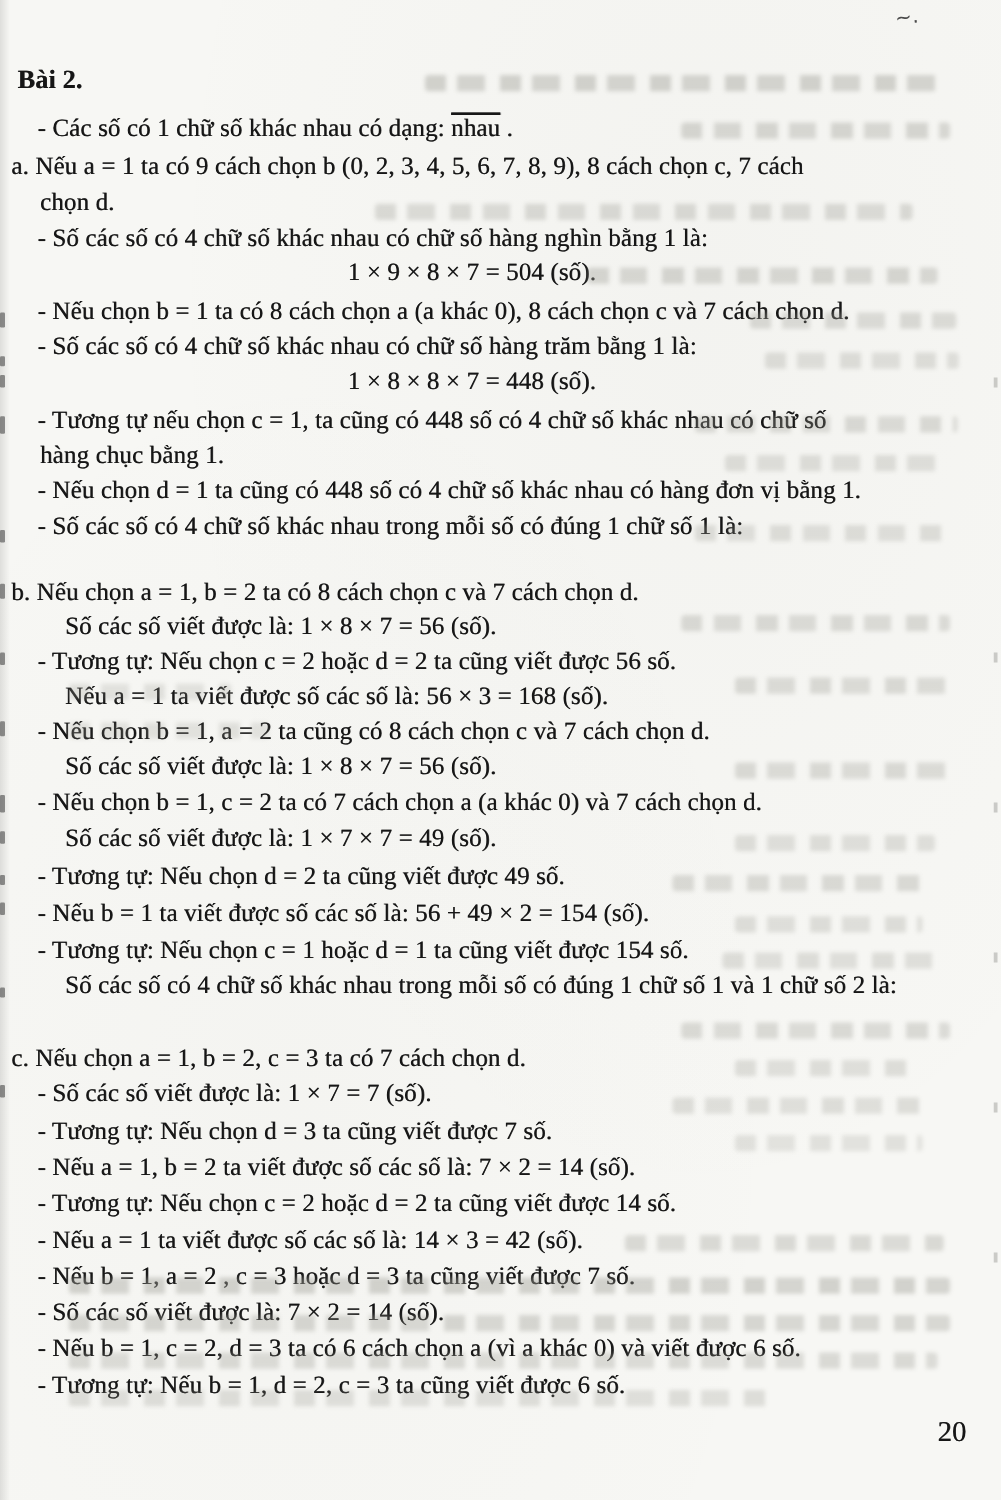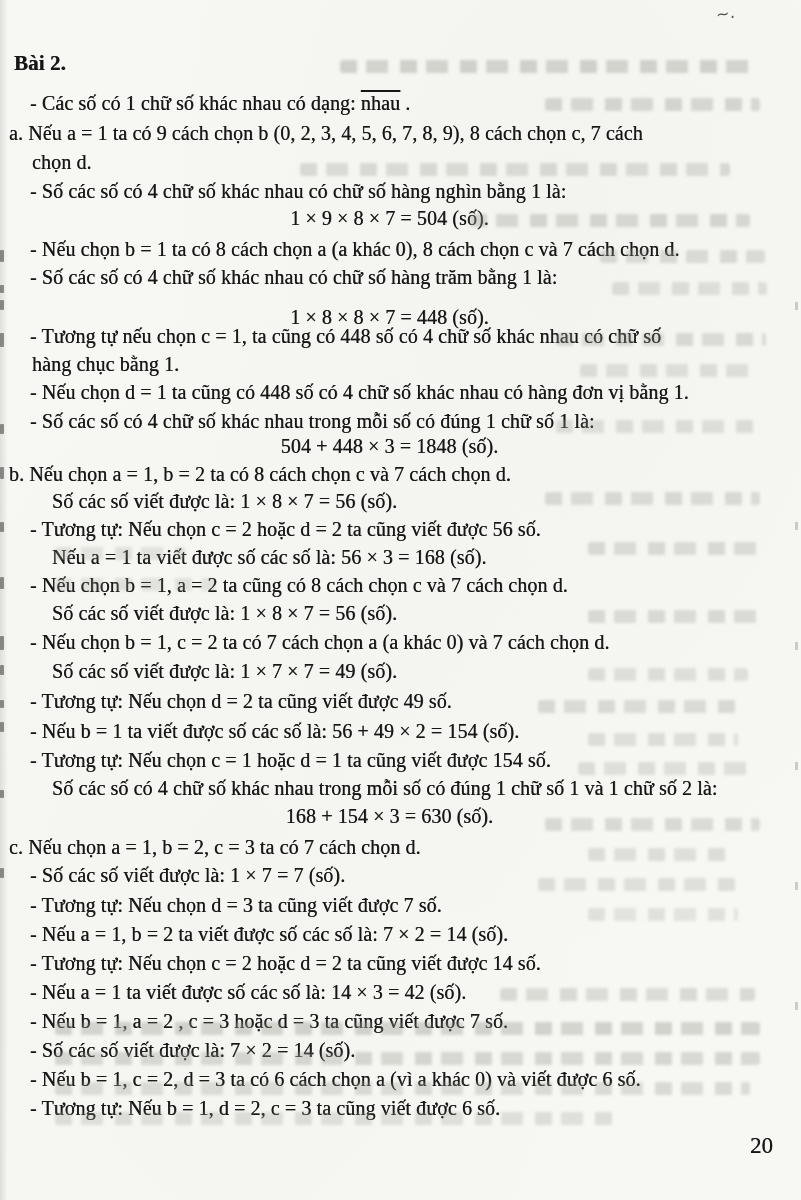--- a/index.html
+++ b/index.html
@@ -24,21 +24,20 @@
     background: linear-gradient(90deg, rgba(0,0,0,0.10), rgba(0,0,0,0.0));
     pointer-events: none;
   }
   .ln {
     position: absolute; left: 0; width: 100%;
     font-size: 20px; line-height: 27px;
     color: #161616;
     white-space: nowrap;
     letter-spacing: 0.1px;
     text-shadow: 0.35px 0 0 rgba(20,20,20,0.75); 
-    padding-left: 12px;
   }
   .heading { font-weight: 700; padding-left: 14px; font-size: 21px; }
   .item    { padding-left: 9px; }
   .dash    { padding-left: 30px; }
   .cont    { padding-left: 32px; }
   .indent  { padding-left: 52px; }
   .formula { width: 755px; text-align: center; }
   .overline-seg {
     text-decoration: overline;
     text-decoration-thickness: 1.8px;
@@ -86,39 +85,37 @@
   <div class="ln heading" style="top:50px">Bài 2.</div>
 
   <div class="ln dash" style="top:90px"><span>- Các số có 1 chữ số khác nhau có dạng: </span><span class="overline-seg">nhau</span><span> .</span></div>
 
   <div class="ln item" style="top:120px">a. Nếu a = 1 ta có 9 cách chọn b (0, 2, 3, 4, 5, 6, 7, 8, 9), 8 cách chọn c, 7 cách</div>
   <div class="ln cont" style="top:149px">chọn d.</div>
   <div class="ln dash" style="top:178px">- Số các số có 4 chữ số khác nhau có chữ số hàng nghìn bằng 1 là:</div>
   <div class="ln formula" style="top:205px">1 × 9 × 8 × 7 = 504 (số).</div>
   <div class="ln dash" style="top:236px">- Nếu chọn b = 1 ta có 8 cách chọn a (a khác 0), 8 cách chọn c và 7 cách chọn d.</div>
   <div class="ln dash" style="top:264px">- Số các số có 4 chữ số khác nhau có chữ số hàng trăm bằng 1 là:</div>
-  <div class="ln formula" style="top:304px">1 × 8 × 8 × 7 = 448 (số).</div>
+  <div class="ln formula" style="top:292px">1 × 8 × 8 × 7 = 448 (số).</div>
   <div class="ln dash" style="top:323px">- Tương tự nếu chọn c = 1, ta cũng có 448 số có 4 chữ số khác nhau có chữ số</div>
   <div class="ln cont" style="top:351px">hàng chục bằng 1.</div>
   <div class="ln dash" style="top:379px">- Nếu chọn d = 1 ta cũng có 448 số có 4 chữ số khác nhau có hàng đơn vị bằng 1.</div>
   <div class="ln dash" style="top:408px">- Số các số có 4 chữ số khác nhau trong mỗi số có đúng 1 chữ số 1 là:</div>
-  <div class="ln formula" style="top:433px">504 + 448 × 3 = 1848 (số).</div>
   <div class="ln item" style="top:461px">b. Nếu chọn a = 1, b = 2 ta có 8 cách chọn c và 7 cách chọn d.</div>
   <div class="ln indent" style="top:488px">Số các số viết được là: 1 × 8 × 7 = 56 (số).</div>
   <div class="ln dash" style="top:516px">- Tương tự: Nếu chọn c = 2 hoặc d = 2 ta cũng viết được 56 số.</div>
   <div class="ln indent" style="top:544px">Nếu a = 1 ta viết được số các số là: 56 × 3 = 168 (số).</div>
   <div class="ln dash" style="top:572px">- Nếu chọn b = 1, a = 2 ta cũng có 8 cách chọn c và 7 cách chọn d.</div>
   <div class="ln indent" style="top:600px">Số các số viết được là: 1 × 8 × 7 = 56 (số).</div>
   <div class="ln dash" style="top:629px">- Nếu chọn b = 1, c = 2 ta có 7 cách chọn a (a khác 0) và 7 cách chọn d.</div>
   <div class="ln indent" style="top:658px">Số các số viết được là: 1 × 7 × 7 = 49 (số).</div>
   <div class="ln dash" style="top:688px">- Tương tự: Nếu chọn d = 2 ta cũng viết được 49 số.</div>
   <div class="ln dash" style="top:718px">- Nếu b = 1 ta viết được số các số là: 56 + 49 × 2 = 154 (số).</div>
   <div class="ln dash" style="top:747px">- Tương tự: Nếu chọn c = 1 hoặc d = 1 ta cũng viết được 154 số.</div>
   <div class="ln indent" style="top:775px">Số các số có 4 chữ số khác nhau trong mỗi số có đúng 1 chữ số 1 và 1 chữ số 2 là:</div>
-  <div class="ln formula" style="top:803px">168 + 154 × 3 = 630 (số).</div>
   <div class="ln item" style="top:834px">c. Nếu chọn a = 1, b = 2, c = 3 ta có 7 cách chọn d.</div>
   <div class="ln dash" style="top:862px">- Số các số viết được là: 1 × 7 = 7 (số).</div>
   <div class="ln dash" style="top:892px">- Tương tự: Nếu chọn d = 3 ta cũng viết được 7 số.</div>
   <div class="ln dash" style="top:921px">- Nếu a = 1, b = 2 ta viết được số các số là: 7 × 2 = 14 (số).</div>
   <div class="ln dash" style="top:950px">- Tương tự: Nếu chọn c = 2 hoặc d = 2 ta cũng viết được 14 số.</div>
   <div class="ln dash" style="top:979px">- Nếu a = 1 ta viết được số các số là: 14 × 3 = 42 (số).</div>
   <div class="ln dash" style="top:1008px">- Nếu b = 1, a = 2 , c = 3 hoặc d = 3 ta cũng viết được 7 số.</div>
   <div class="ln dash" style="top:1037px">- Số các số viết được là: 7 × 2 = 14 (số).</div>
   <div class="ln dash" style="top:1066px">- Nếu b = 1, c = 2, d = 3 ta có 6 cách chọn a (vì a khác 0) và viết được 6 số.</div>
   <div class="ln dash" style="top:1095px">- Tương tự: Nếu b = 1, d = 2, c = 3 ta cũng viết được 6 số.</div>

